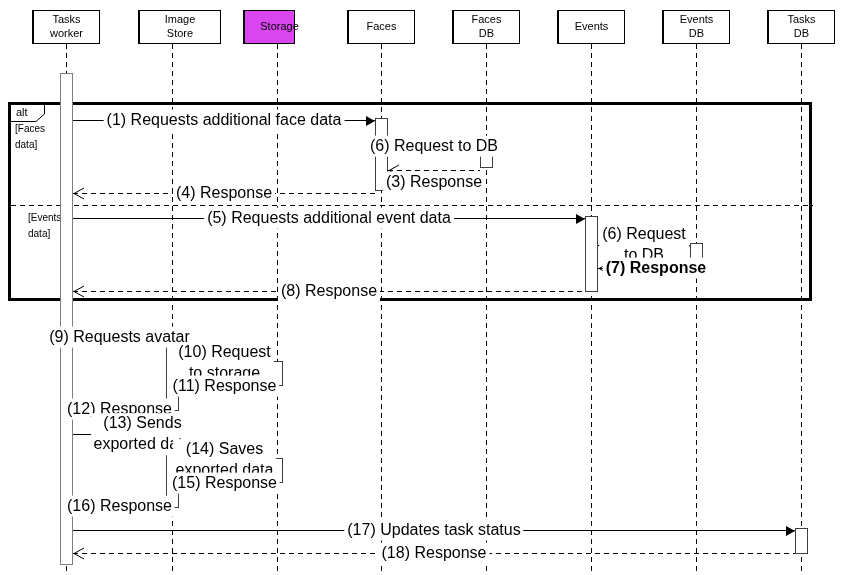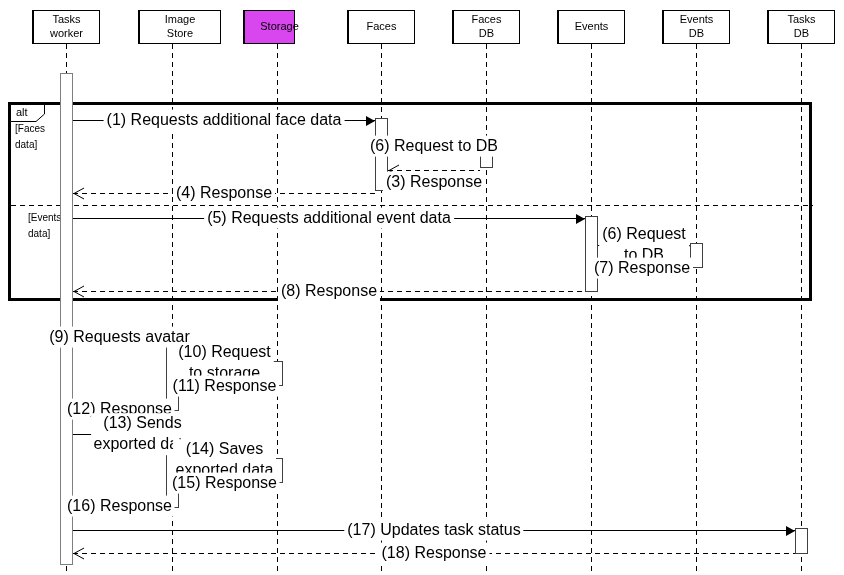--- a/index.html
+++ b/index.html
@@ -90,21 +90,21 @@
       <div class="arrow-solid" style="left: 576px; top: 214px;"></div>
       <div class="msglabel" style="left: 329px; top: 218px; background: rgb(255, 255, 255);">(5) Requests additional event data</div>
       <div class="msgline" style="left: 598px; top: 245px; width: 92px;"></div>
       <div class="arrow-solid" style="left: 681px; top: 241px;"></div>
       <div class="msglabel" style="left: 644px; top: 245px; background: rgb(255, 255, 255);">(6) Request
 to DB</div>
       <div class="msgline return" style="left: 598px; top: 268px; width: 92px;"></div>
       <svg width="12" height="13" class="arrow-open" style="left: 598px; top: 262px;">
         <path d="M11,1 L1,6.5 L11,12" fill="none" stroke="#000000"></path>
       </svg>
-      <div class="msglabel" style="left: 642px; top: 268px; background: rgb(255, 255, 255);">(7) Response</div>
+      <div class="msglabel" style="left: 656px; top: 268px; background: rgb(255, 255, 255); font-weight: bold;">(7) Response</div>
       <div class="msgline return" style="left: 73px; top: 291px; width: 512px;"></div>
       <svg width="12" height="13" class="arrow-open" style="left: 73px; top: 285px;">
         <path d="M11,1 L1,6.5 L11,12" fill="none" stroke="#000000"></path>
       </svg>
       <div class="msglabel" style="left: 329px; top: 291px; background: rgb(255, 255, 255);">(8) Response</div>
       <div class="msgline" style="left: 73px; top: 337px; width: 93px;"></div>
       <div class="arrow-solid" style="left: 157px; top: 333px;"></div>
       <div class="msglabel" style="left: 119.5px; top: 337px; background: rgb(255, 255, 255);">(9) Requests avatar</div>
       <div class="msgline" style="left: 179px; top: 363px; width: 91px;"></div>
       <div class="arrow-solid" style="left: 261px; top: 359px;"></div>

